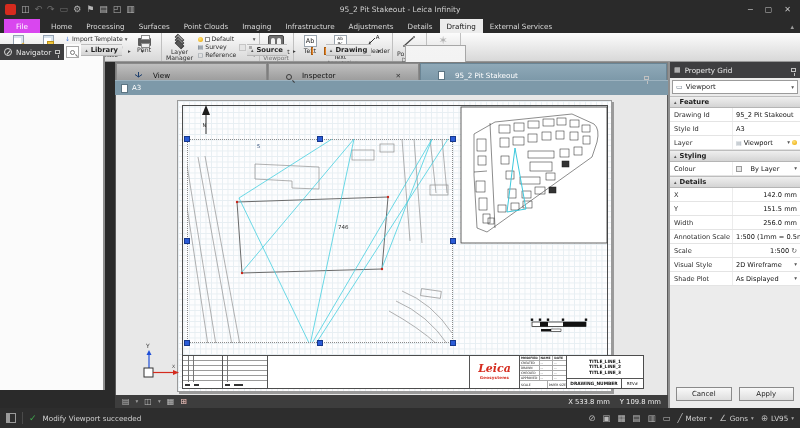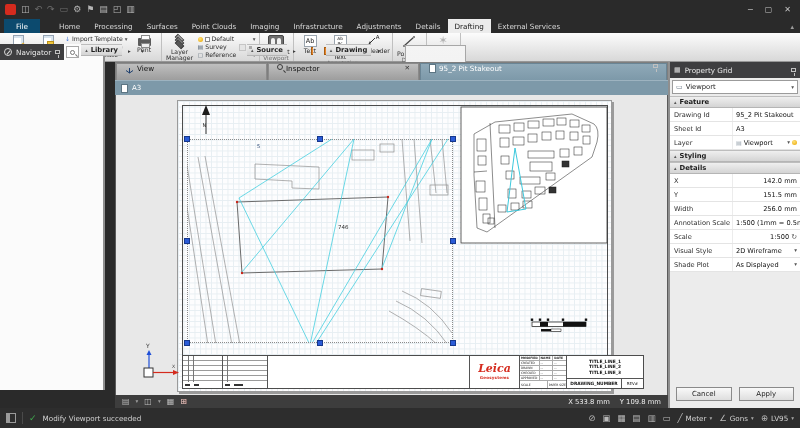--- a/index.html
+++ b/index.html
@@ -8,21 +8,21 @@
 
 #titlebar{position:relative;height:18px;display:flex;align-items:center;padding:0 5px;gap:5px;background:#2a2a2a}
 .leica-app{width:11px;height:11px;background:#d52b1e;border-radius:2px;flex:0 0 11px}
 .qa-ic{font-size:9px;line-height:11px;color:#b5b5b5}
 .qa-ic.dis{color:#6f6f6f}
 #win-title{position:absolute;left:0;right:0;text-align:center;font-size:7.5px;color:#cfcfcf;pointer-events:none}
 .winbtns{margin-left:auto;display:flex;gap:12px;color:#c4c4c4;font-size:8px;z-index:2;padding-right:4px}
 
 #rtabs{height:15px;background:#2a2a2a;display:flex;align-items:flex-end;padding-left:4px}
 .rtab{padding:2.5px 7px;font-size:7.2px;color:#d8d8d8;white-space:nowrap}
-.rtab.file{background:#0c4a6e;color:#fff;padding:2.5px 12px;margin-right:12px}
+.rtab.file{background:#d946ef;color:#fff;padding:2.5px 12px;margin-right:4px}
 .rtab.active{background:#ececec;color:#161616}
 .rtab-collapse{margin-left:auto;margin-right:6px;color:#9a9a9a;font-size:7px;padding-bottom:2px}
 
 #ribbon{height:29px;background:linear-gradient(#fcfcfc,#d8d8d8);border-bottom:1px solid #979797;display:flex;padding-left:2px}
 .rgroup{display:flex;flex-direction:column;border-right:1px solid #c0c0c0;padding:1px 3px 0}
 .rgc{display:flex;flex:1;align-items:flex-start;gap:3px}
 .rgl{text-align:center;font-size:5.8px;color:#707070;line-height:7px}
 .bigbtn{display:flex;flex-direction:column;align-items:center;width:27px;gap:1px;padding-top:1px}
 .bigbtn .lbl{font-size:6.2px;line-height:6.2px;text-align:center;color:#2e2e2e}
 .bigbtn.dis .lbl{color:#9b9b9b}
@@ -79,21 +79,21 @@
 .copy-ico::before,.copy-ico::after{content:"";position:absolute;width:6px;height:7px;background:#fff;border:1px solid #6d7b88}
 .copy-ico::before{left:0;top:0}
 .copy-ico::after{left:2px;top:2px}
 .page-ico{flex:0 0 7px;height:8px;background:#fff;border:1px solid #6d7b88}
 .fill1{flex:2;background:#fbfbfb}
 .fill2{flex:3;background:#fbfbfb}
 .archivebar{flex:0 0 12px;background:linear-gradient(#f4f4f4,#dcdcdc);border:1px solid #a7a7a7;margin:1px;display:flex;align-items:center;padding-left:30px;font-size:6.8px;font-weight:bold;color:#222}
 
 #center{position:absolute;left:115px;top:62px;width:553px;height:346px;display:flex;flex-direction:column;background:#7e7e7e}
 .vtabs{height:18px;display:flex;gap:1px;padding:1px 1px 0;background:#7e7e7e;flex:0 0 18px}
-.vtab{width:151px;background:linear-gradient(#bfbfbf,#9d9d9d);display:flex;align-items:flex-start;gap:3px;padding:0 8px;font-size:7.2px;color:#101010;border:1px solid #8a8a8a;border-bottom:none}
+.vtab{width:151px;background:linear-gradient(#bfbfbf,#9d9d9d);display:flex;align-items:flex-end;gap:10px;padding:0 17px;font-size:7.2px;color:#101010;border:1px solid #8a8a8a;border-bottom:none}
 .vtab.active{flex:1;background:linear-gradient(#8fa9b8,#7d99a9);color:#fff;border-color:#6a8595}
 .vtab .x{margin-left:auto;font-size:6.5px;color:#333}
 .vtab .pinr{margin-left:auto}
 .axis-ico{flex:0 0 9px}
 .maglight{width:6px;height:6px;border:1px solid #3c3c3c;border-radius:50%;position:relative;flex:0 0 6px}
 .maglight::after{content:"";position:absolute;width:3px;height:1px;background:#3c3c3c;transform:rotate(45deg);left:4.5px;top:5.5px}
 .wpage{flex:0 0 7px;height:9px;background:#fff;border:1px solid #5c7583}
 .a3bar{height:15px;background:#7d99a9;border-top:1px solid #9db3c0;display:flex;align-items:center;gap:4px;padding:0 6px;color:#fff;font-size:7px;flex:0 0 15px}
 #canvas{flex:1;position:relative;background:#e8e8e8;overflow:hidden;border-left:1px solid #5a5a5a;border-right:1px solid #5a5a5a}
 #ctoolbar{height:13px;background:#3d3d3d;display:flex;align-items:center;gap:6px;padding:0 7px;color:#c9c9c9;font-size:7.5px;flex:0 0 13px}
@@ -163,20 +163,21 @@
     <span class="leica-app"></span>
     <span class="qa-ic">◫</span>
     <span class="qa-ic dis">↶</span>
     <span class="qa-ic dis">↷</span>
     <span class="qa-ic dis">▭</span>
     <span class="qa-ic">⚙</span>
     <span class="qa-ic">⚑</span>
     <span class="qa-ic">▤</span>
     <span class="qa-ic">◰</span>
     <span class="qa-ic">▥</span>
+    <span id="win-title">95_2 Pit Stakeout - Leica Infinity</span>
     <span class="winbtns">
       <span>─</span>
       <span>▢</span>
       <span>✕</span>
     </span>
   </div>
 
   <div id="rtabs">
     <span class="rtab file">File</span>
     <span class="rtab">Home</span>
@@ -669,35 +670,43 @@
     </div>
     <div class="secbar">
       <span class="caret">▴</span>
       <span>Feature</span>
     </div>
     <div class="pg-row">
       <span class="plabel">Drawing Id</span>
       <span class="pval">95_2 Pit Stakeout</span>
     </div>
     <div class="pg-row">
-      <span class="plabel">Sheet Id</span>
+      <span class="plabel">Style Id</span>
       <span class="pval">A3</span>
     </div>
     <div class="pg-row">
       <span class="plabel">Layer</span>
       <span class="pval">
         <span class="grid-ic" style="color:#9aa5af;font-size:6px">▤</span>
         <span>Viewport</span>
         <span class="caret">▾</span>
         <span class="bulb"></span>
       </span>
     </div>
     <div class="secbar">
       <span class="caret">▴</span>
       <span>Styling</span>
+    </div>
+    <div class="pg-row">
+      <span class="plabel">Colour</span>
+      <span class="pval">
+        <span class="swatch"></span>
+        <span style="margin:0 auto">By Layer</span>
+        <span class="caret">▾</span>
+      </span>
     </div>
     <div class="secbar">
       <span class="caret">▴</span>
       <span>Details</span>
     </div>
     <div class="pg-row">
       <span class="plabel">X</span>
       <span class="pval num">142.0 mm</span>
     </div>
     <div class="pg-row">

